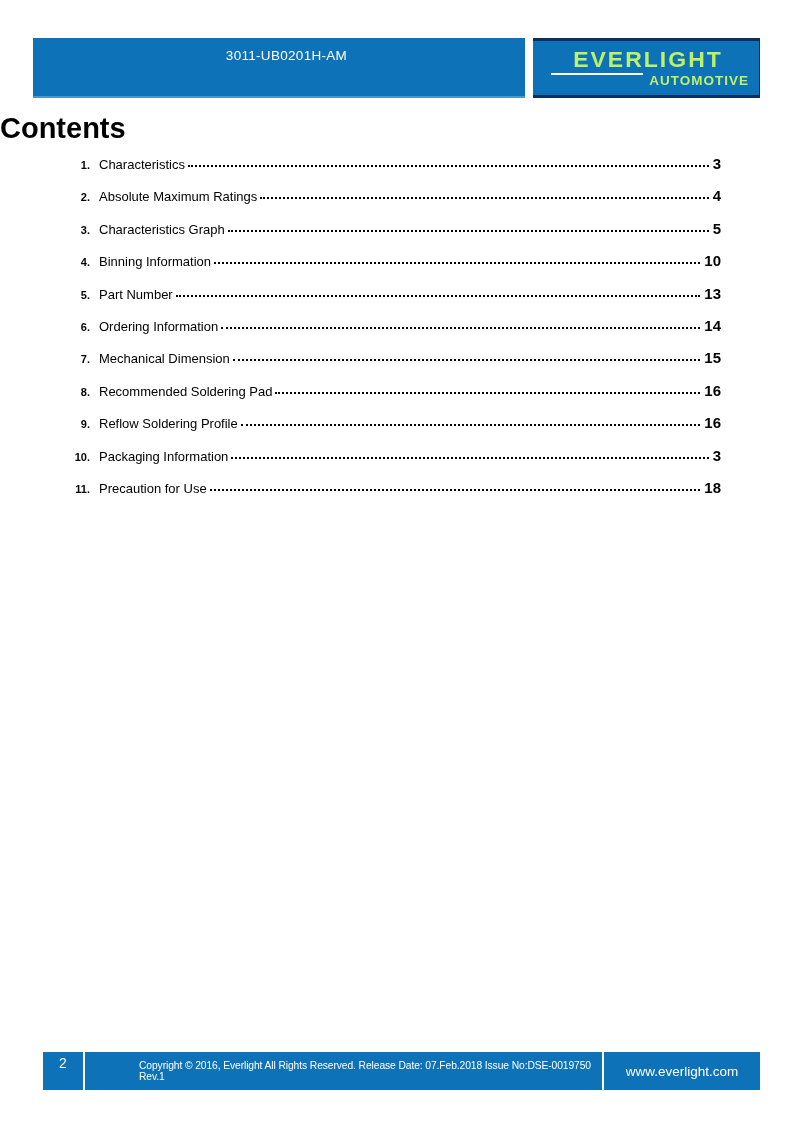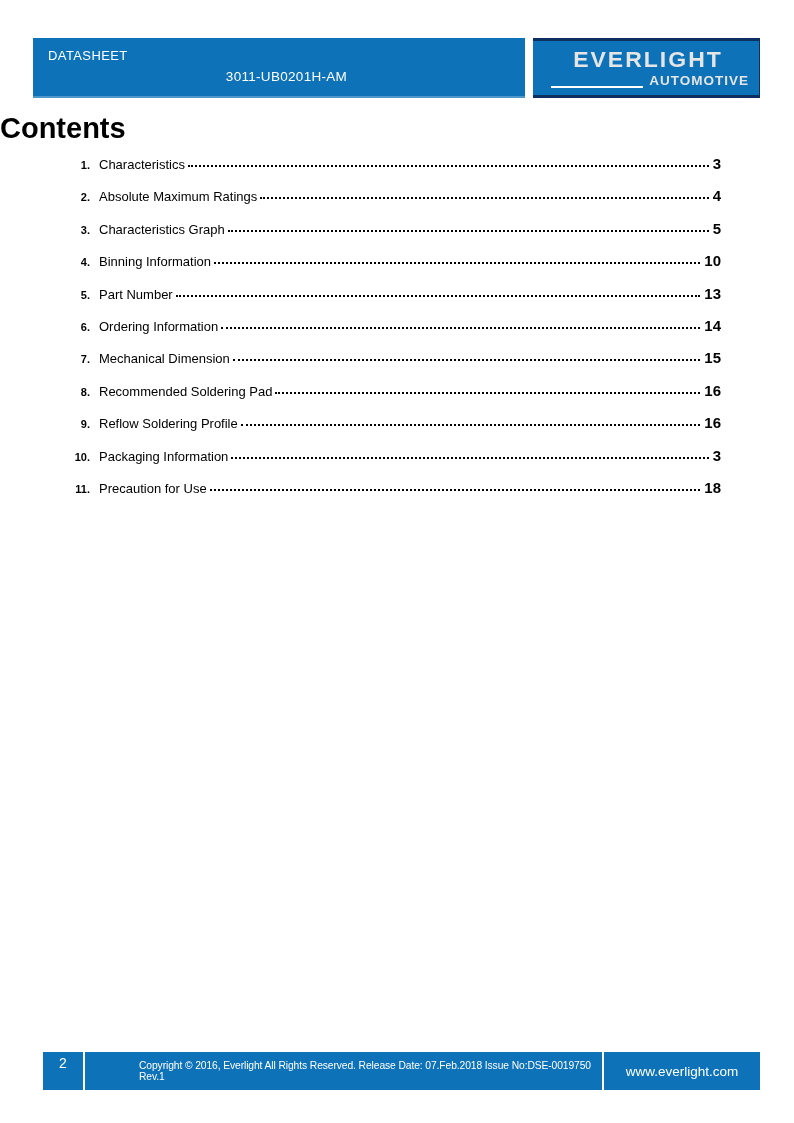--- a/index.html
+++ b/index.html
@@ -30,31 +30,31 @@
   }
   .header-doc-type{font-size:13px;letter-spacing:.4px;line-height:21px;}
   .header-part-number{font-size:13.5px;letter-spacing:.3px;line-height:22px;text-align:center;}
   .logo-gap{width:8px;background:#fff;}
   .logo-box{
     width:227px;height:60px;
     background:var(--brand-blue);
     border-top:3px solid var(--navy);
     border-bottom:3px solid var(--navy);
     border-right:1px solid var(--navy);
-    color:#e5e5e5;
+    color:#bef264;
     display:flex;flex-direction:column;justify-content:center;
     padding:2px 10px 3px 14px;
   }
   .logo-brand{
     font-size:23px;font-weight:bold;letter-spacing:2px;
     text-align:center;line-height:25px;
     transform:scaleY(.95);
   }
   .logo-sub{
-    display:flex;align-items:flex-end;margin-top:1px;
+    display:flex;align-items:flex-start;margin-top:1px;
   }
   .logo-rule{flex:1;height:2px;background:#fff;margin:0 6px 0 4px;}
   .logo-division{font-size:13.5px;font-weight:bold;letter-spacing:1px;}
 
   
   .contents-title{
     position:absolute;top:112px;left:0;width:100%;
     text-align:left;
     font-size:29px;font-weight:bold;
   }
@@ -114,21 +114,20 @@
     width:156px;min-width:156px;
     display:flex;align-items:center;justify-content:center;
     font-size:13.5px;
   }
 </style>
 </head>
 <body>
 
 <div class="header">
   <div class="header-bar">
-    <div class="header-doc-type">DATASHEET</div>
     <div class="header-part-number">3011-UB0201H-AM</div>
   </div>
   <div class="logo-gap"></div>
   <div class="logo-box">
     <div class="logo-brand">EVERLIGHT</div>
     <div class="logo-sub">
       <div class="logo-rule"></div>
       <div class="logo-division">AUTOMOTIVE</div>
     </div>
   </div>

